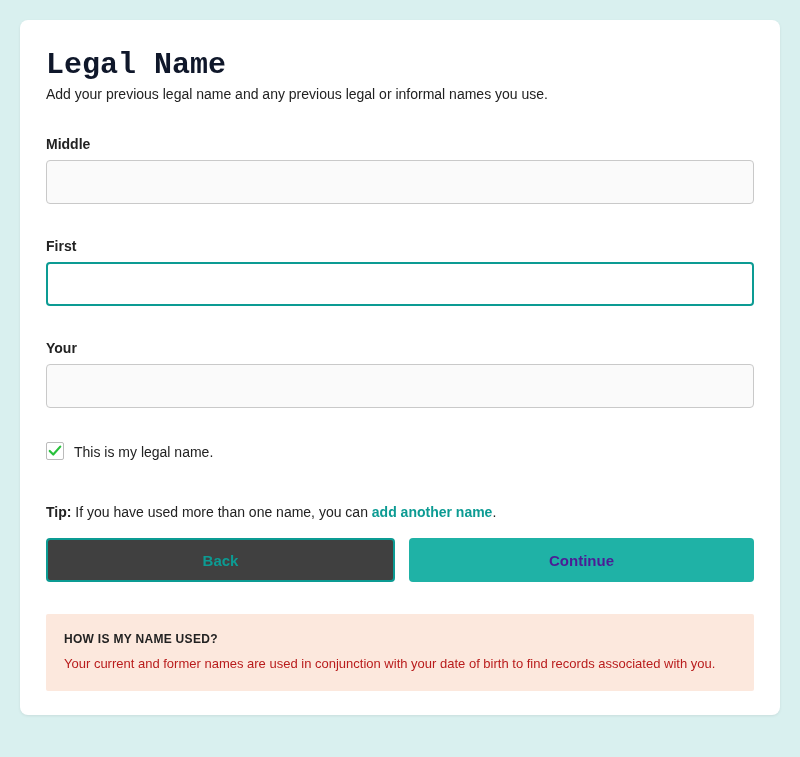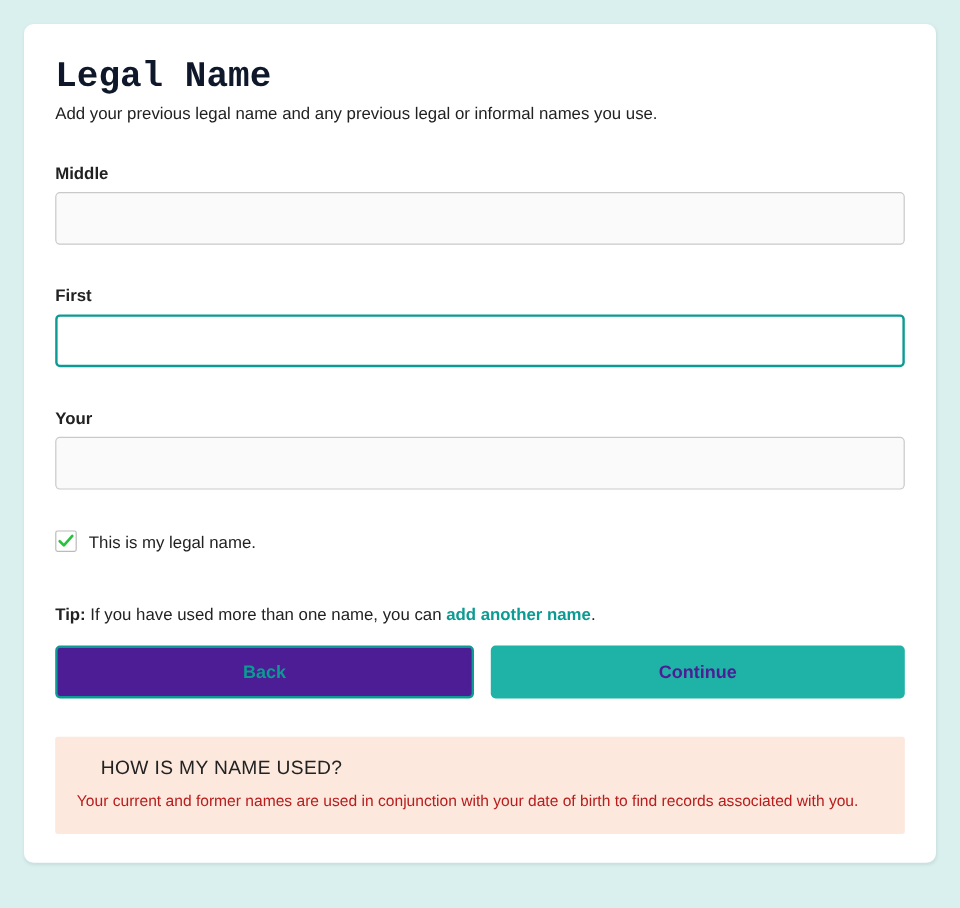--- a/index.html
+++ b/index.html
@@ -100,40 +100,39 @@
       border-radius: 4px;
       font-size: 15px;
       font-weight: 700;
       display: flex;
       align-items: center;
       justify-content: center;
       cursor: pointer;
       border: none;
     }
     .btn-back {
-      background: #4c1d95;
+      background: #404040;
       color: #0c9b93;
       border: 2px solid #0c9b93;
     }
     .btn-continue {
       background: #1fb2a6;
       color: #4c1d95;
     }
     .info-box {
       background: #fce8dd;
       padding: 18px 18px 20px;
       border-radius: 2px;
     }
     .info-title {
-      font-size: 16px;
-      font-weight: 400;
+      font-size: 12px;
+      font-weight: 700;
       letter-spacing: 0.3px;
       margin-bottom: 10px;
       color: #222;
-      margin-left: 20px;
     }
     .info-text {
       font-size: 13px;
       color: #b91c1c;
     }
   </style>
 </head>
 <body>
 
 <div class="card">

